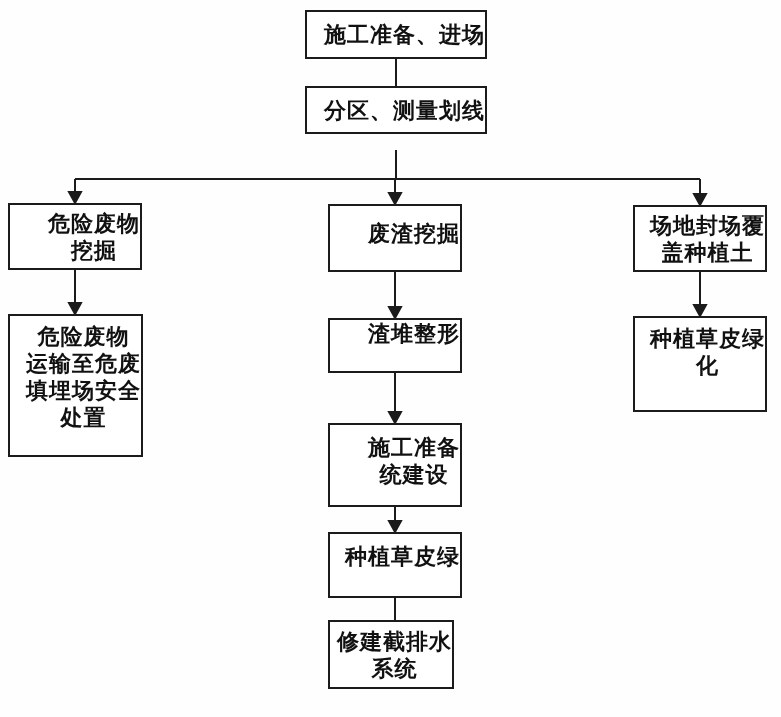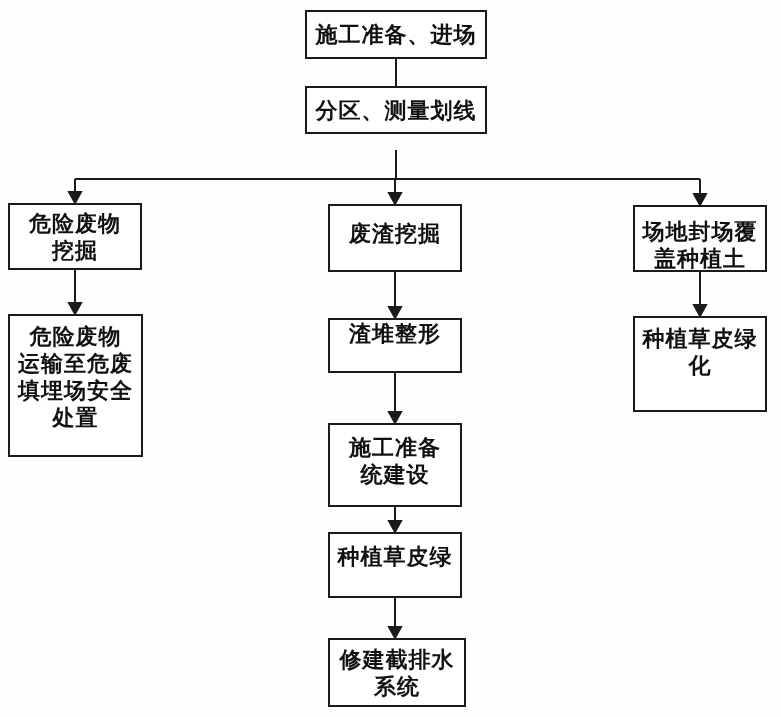--- a/index.html
+++ b/index.html
@@ -16,21 +16,21 @@
     left: 0; top: 0;
     width: 781px; height: 717px;
     pointer-events: none;
   }
   .node {
     position: absolute;
     box-sizing: border-box;
     background: #ffffff;
     border: 2px solid #1b1b1b;
     display: flex;
-    justify-content: center;
+    justify-content: flex-end;
     align-items: flex-start;
   }
   .node.vcenter { align-items: center; }
   .lbl {
     white-space: pre-line;
     text-align: center;
     font-size: 22px;
     font-weight: 700;
     line-height: 27px;
     color: #111111;
@@ -119,26 +119,26 @@
 
   <div class="node" style="left:328px;top:423px;width:134px;height:84px;padding-top:9px">
     <span class="lbl">施工准备
 统建设</span>
   </div>
 
   <div class="node" style="left:328px;top:532px;width:134px;height:66px;padding-top:9px">
     <span class="lbl">种植草皮绿</span>
   </div>
 
-  <div class="node" style="left:328px;top:638px;width:138px;height:69px;padding-top:6px">
+  <div class="node" style="left:328px;top:620px;width:126px;height:69px;padding-top:6px">
     <span class="lbl">修建截排水
 系统</span>
   </div>
 
-  <div class="node" style="left:633px;top:205px;width:134px;height:67px;padding-top:11px">
+  <div class="node" style="left:633px;top:205px;width:134px;height:67px;padding-top:5px">
     <span class="lbl">场地封场覆
 盖种植土</span>
   </div>
 
   <div class="node" style="left:633px;top:316px;width:134px;height:96px;padding-top:7px">
     <span class="lbl">种植草皮绿
 化</span>
   </div>
 
 </div>

